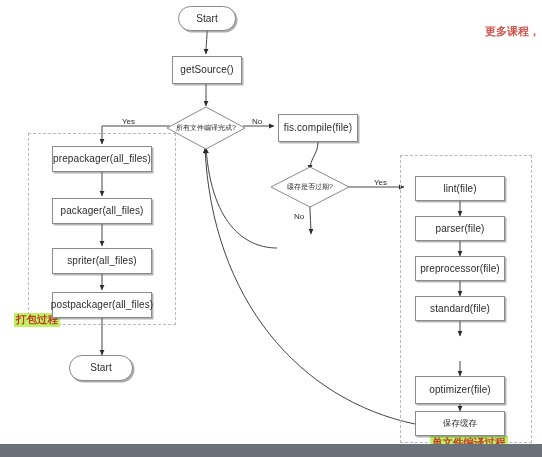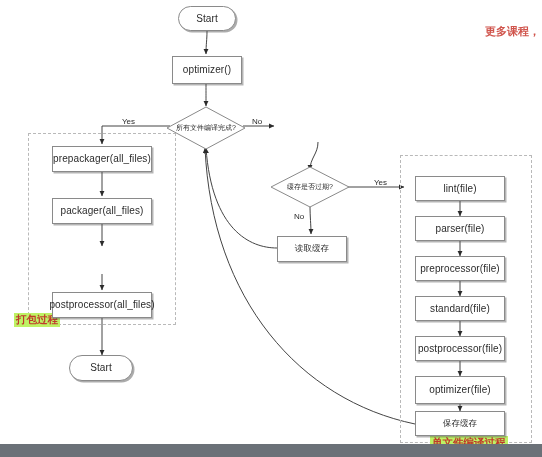--- a/index.html
+++ b/index.html
@@ -122,49 +122,49 @@
   </svg>
 
   <div class="group" style="left:28px;top:133px;width:148px;height:192px;"></div>
   <div class="grouplabel" style="left:14px;top:313px;">打包过程</div>
 
   <div class="group" style="left:400px;top:155px;width:132px;height:288px;"></div>
   <div class="grouplabel" style="left:430px;top:436px;">单文件编译过程</div>
 
   <div class="node terminator" style="left:178px;top:6px;width:58px;height:25px;">Start</div>
 
-  <div class="node" style="left:172px;top:56px;width:70px;height:28px;">optimizer()</div>
+  <div class="node" style="left:172px;top:56px;width:70px;height:28px;">getSource()</div>
 
   <div class="diamond" style="left:166px;top:106px;width:80px;height:44px;">
     <svg class="dshape" viewBox="0 0 80 44" preserveAspectRatio="none">
       <polygon points="40,1 79,22 40,43 1,22" fill="#ffffff" stroke="#8a8a8a" stroke-width="1"></polygon>
     </svg>
     <span class="dtext">所有文件编译完成?</span>
   </div>
 
+  <div class="node" style="left:278px;top:114px;width:80px;height:28px;">fis.compile(file)</div>
 
   <div class="diamond" style="left:270px;top:166px;width:80px;height:42px;">
     <svg class="dshape" viewBox="0 0 80 42" preserveAspectRatio="none">
       <polygon points="40,1 79,21 40,41 1,21" fill="#ffffff" stroke="#8a8a8a" stroke-width="1"></polygon>
     </svg>
     <span class="dtext">缓存是否过期?</span>
   </div>
 
-  <div class="node cjk" style="left:277px;top:236px;width:70px;height:26px;">读取缓存</div>
 
   <div class="node" style="left:52px;top:146px;width:100px;height:26px;">prepackager(all_files)</div>
   <div class="node" style="left:52px;top:198px;width:100px;height:26px;">packager(all_files)</div>
-  <div class="node" style="left:52px;top:292px;width:100px;height:26px;">postprocessor(all_files)</div>
+  <div class="node" style="left:52px;top:248px;width:100px;height:26px;">spriter(all_files)</div>
+  <div class="node" style="left:52px;top:292px;width:100px;height:26px;">postpackager(all_files)</div>
   <div class="node terminator" style="left:69px;top:355px;width:64px;height:26px;">Start</div>
 
   <div class="node" style="left:415px;top:176px;width:90px;height:25px;">lint(file)</div>
   <div class="node" style="left:415px;top:216px;width:90px;height:25px;">parser(file)</div>
   <div class="node" style="left:415px;top:256px;width:90px;height:25px;">preprocessor(file)</div>
   <div class="node" style="left:415px;top:296px;width:90px;height:25px;">standard(file)</div>
-  <div class="node" style="left:415px;top:336px;width:90px;height:25px;">postprocessor(file)</div>
   <div class="node" style="left:415px;top:376px;width:90px;height:28px;">optimizer(file)</div>
   <div class="node cjk" style="left:415px;top:411px;width:90px;height:25px;">保存缓存</div>
 
   <div class="edgelabel" style="left:122px;top:117px;">Yes</div>
   <div class="edgelabel" style="left:252px;top:117px;">No</div>
   <div class="edgelabel" style="left:374px;top:178px;">Yes</div>
   <div class="edgelabel" style="left:294px;top:212px;">No</div>
 
   <div class="watermark" style="right:2px;top:24px;">更多课程，</div>
 

